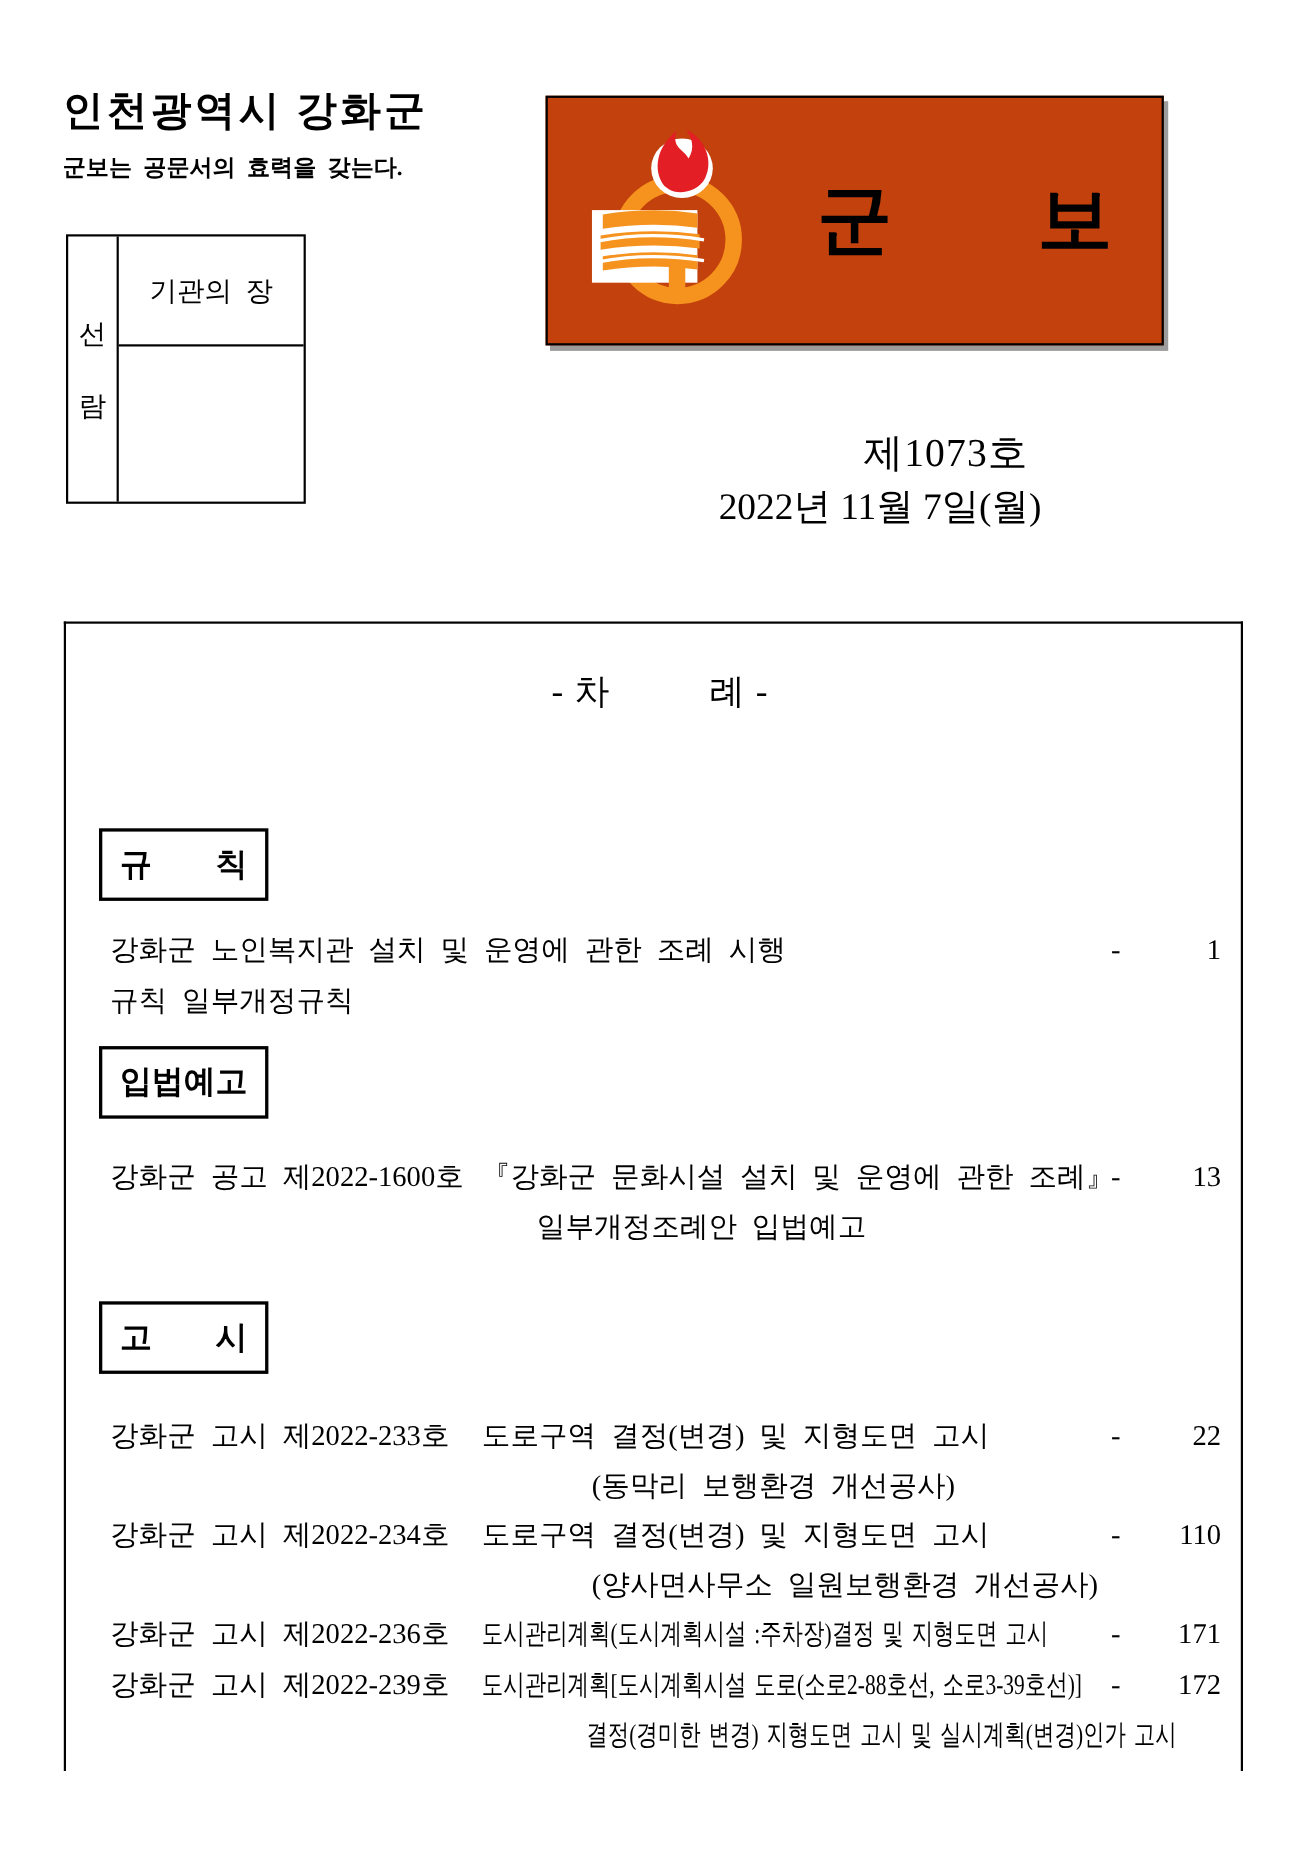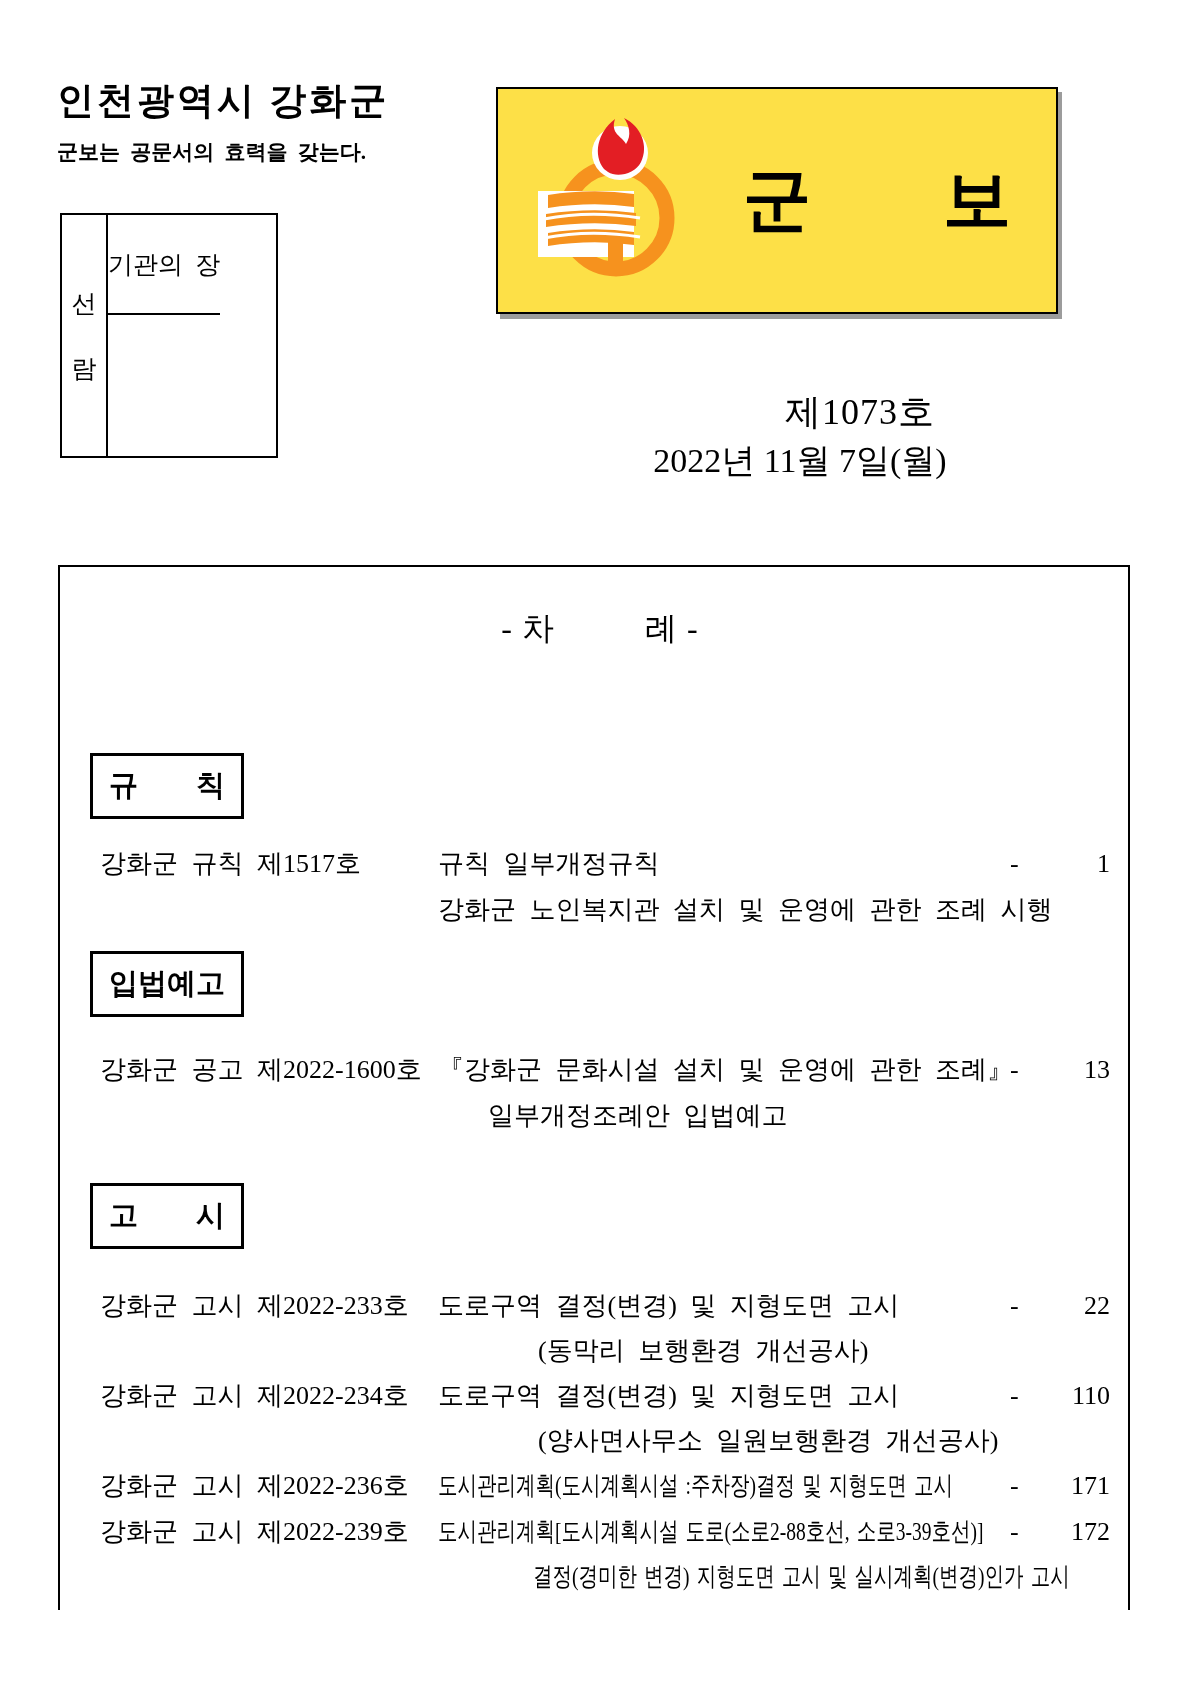--- a/index.html
+++ b/index.html
@@ -22,31 +22,31 @@
   
   .approval{
     position:absolute;left:60px;top:213px;width:218px;height:245px;
     border:2px solid #000;display:flex;box-sizing:border-box;
   }
   .approval-side{
     width:46px;border-right:2px solid #000;box-sizing:border-box;
     display:flex;flex-direction:column;justify-content:center;align-items:center;gap:32px;
     font-size:25px;
   }
-  .approval-main{flex:1;display:flex;flex-direction:row;}
+  .approval-main{flex:1;display:flex;flex-direction:column;}
   .approval-head{
     height:100px;border-bottom:2px solid #000;box-sizing:border-box;
     display:flex;align-items:center;justify-content:center;
     font-size:25px;white-space:pre;word-spacing:6px;
   }
   .approval-blank{flex:1;}
   
   .masthead{
     position:absolute;left:496px;top:87px;width:562px;height:227px;
-    border:2px solid #000;box-sizing:border-box;background:#fde047;
+    border:2px solid #000;box-sizing:border-box;background:#c2410c;
     box-shadow:4px 5px 0 #9c9c9c;
   }
   .masthead-logo{position:absolute;left:40px;top:26px;width:140px;height:170px;}
   .masthead-title{
     position:absolute;left:225px;right:25px;top:0;bottom:0;
     display:flex;align-items:center;justify-content:center;
     font-family:"Liberation Sans","DejaVu Sans",sans-serif;
     font-size:68px;font-weight:800;white-space:pre;
   }
   .issue-no{
@@ -136,24 +136,23 @@
 </div>
 
 <div class="issue-no">제1073호</div>
 <div class="issue-date">2022년 11월 7일(월)</div>
 
 <div class="toc-box">
   <div class="toc-title">- 차          례 -</div>
   <div id="toc-sections">
       <div class="toc-section sec-0"><div class="heading-box">규        칙</div><div class="sec-entries">
           <div class="toc-entry">
-            <div class="entry-label">강화군 규칙 제1517호</div>
-            <div class="entry-body">
+            <div class="entry-body">
+              <div class="entry-line"><span class="entry-line-text">강화군 노인복지관 설치 및 운영에 관한 조례 시행</span></div>
               <div class="entry-line" style="padding-left: 0px;"><span class="entry-line-text">규칙 일부개정규칙</span></div>
-              <div class="entry-line"><span class="entry-line-text">강화군 노인복지관 설치 및 운영에 관한 조례 시행</span></div>
             </div>
             <div class="entry-page">
               <span>-</span>
               <span>1</span>
             </div>
           </div>
         </div></div>
       <div class="toc-section sec-1"><div class="heading-box">입법예고</div><div class="sec-entries">
           <div class="toc-entry">
             <div class="entry-label">강화군 공고 제2022-1600호</div>

